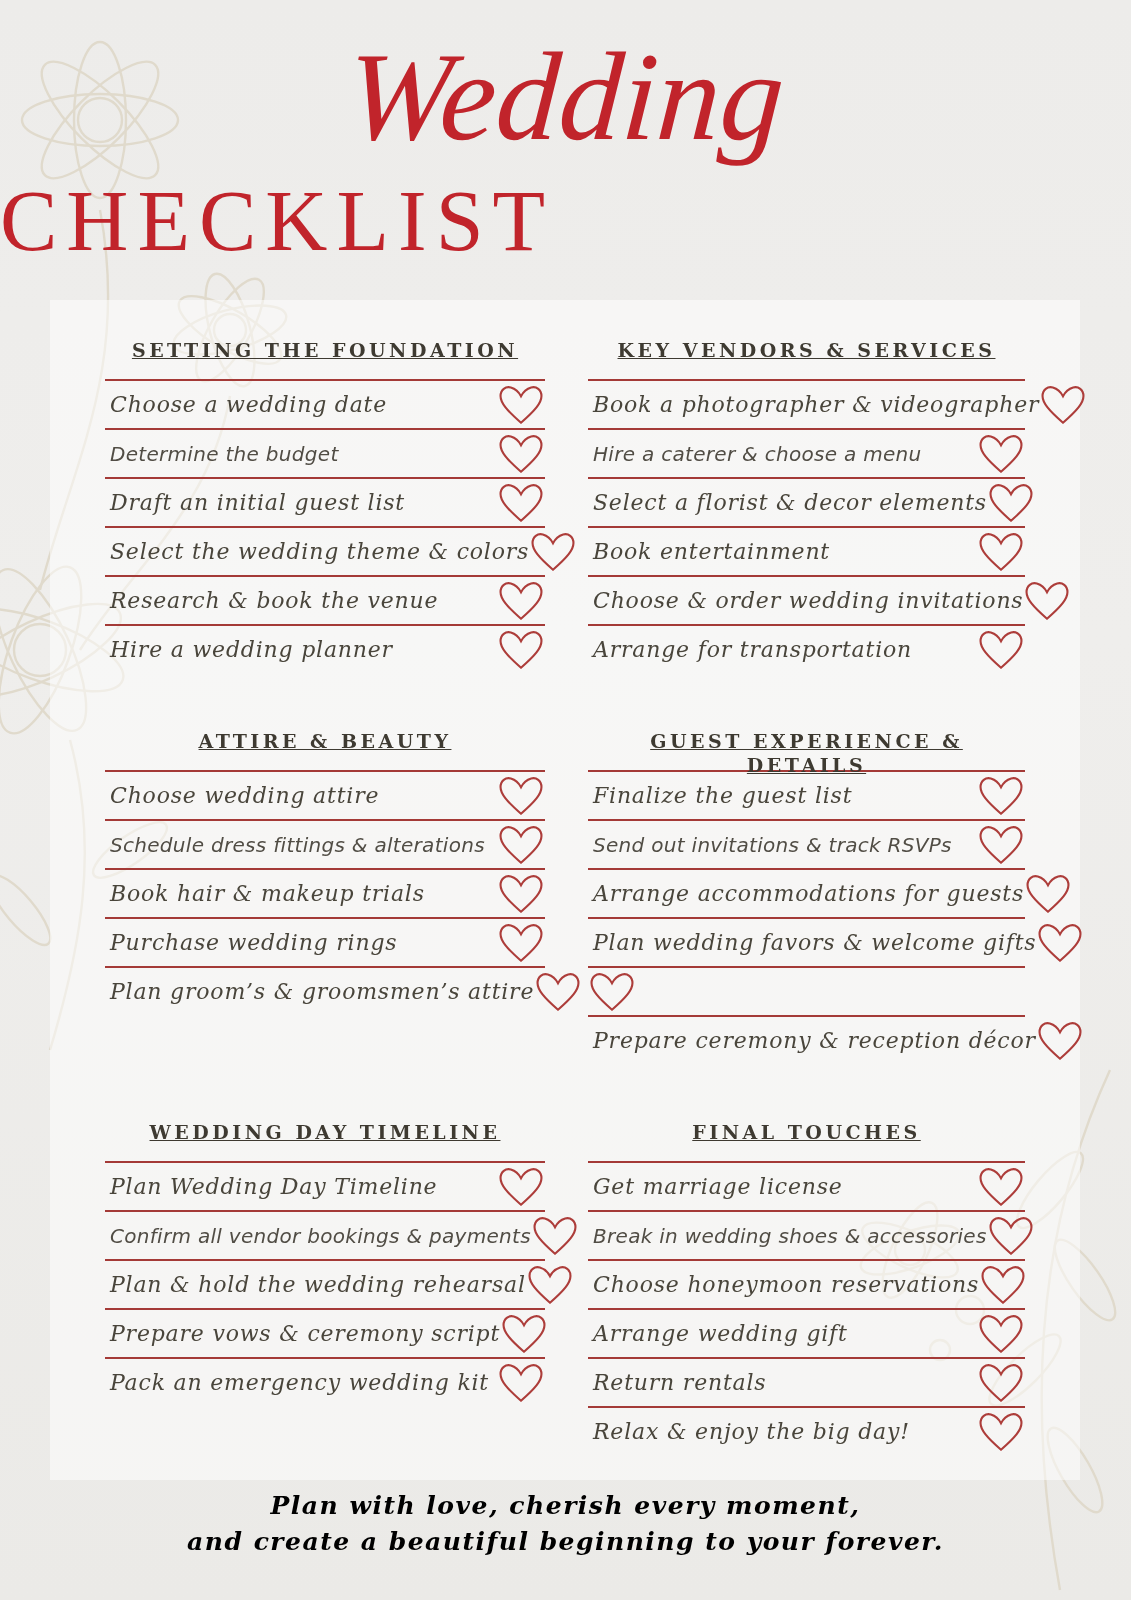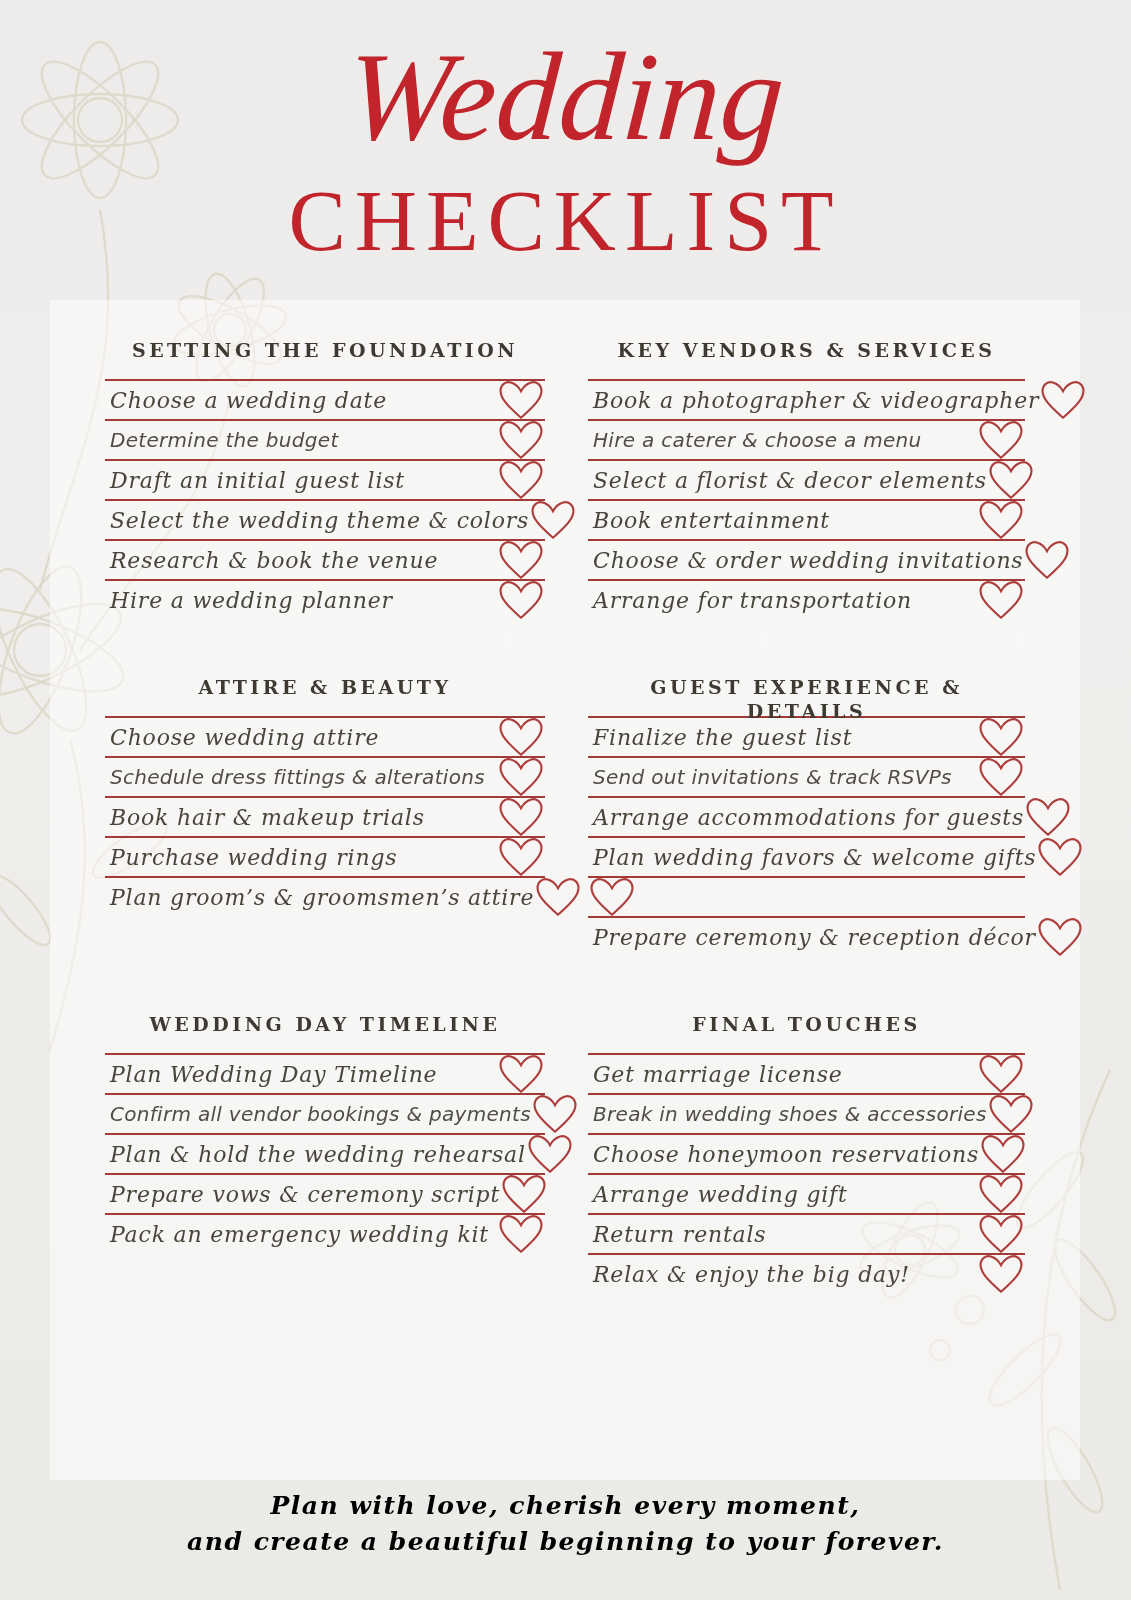--- a/index.html
+++ b/index.html
@@ -17,36 +17,36 @@
     background:rgba(255,255,255,0.5);
   }
   
   .title-script{
     position:absolute;top:18px;left:0;width:100%;text-align:center;
     font-family:"Liberation Serif", serif;font-style:italic;font-weight:400;
     font-size:126px;line-height:1.25;color:#c1242b;
     transform:skewX(-4deg);
   }
   .title-block{
-    position:absolute;top:178px;left:0;width:100%;text-align:center;
+    position:absolute;top:178px;left:0;width:100%;
     font-family:"Liberation Serif", serif;font-weight:400;
     font-size:86px;line-height:1;color:#c1242b;letter-spacing:9px;
   }
   
   .sections{
     position:absolute;left:105px;top:338px;width:920px;
     display:grid;grid-template-columns:440px 437px;column-gap:43px;row-gap:56px;
   }
   .section h3{
     margin:0 0 17px 0;height:24px;text-align:center;
     font-family:"DejaVu Serif", serif;font-weight:bold;
-    font-size:19px;line-height:24px;letter-spacing:3.5px;color:#3e3a31;
+    font-size:19px;line-height:24px;letter-spacing:3.5px;color:#3e3a31;text-decoration:underline;
   }
   .row{
-    height:40px;border-top:2px solid #a43a37;
+    height:49px;border-top:2px solid #a43a37;
     display:flex;align-items:center;justify-content:space-between;
     box-sizing:border-box;
   }
   .row .label{
     font-family:"DejaVu Serif", serif;font-style:italic;
     font-size:22px;color:#49453b;letter-spacing:0.8px;white-space:nowrap;
     padding-left:5px;
   }
   .row.alt .label{
     font-family:"DejaVu Sans", sans-serif;font-style:italic;

